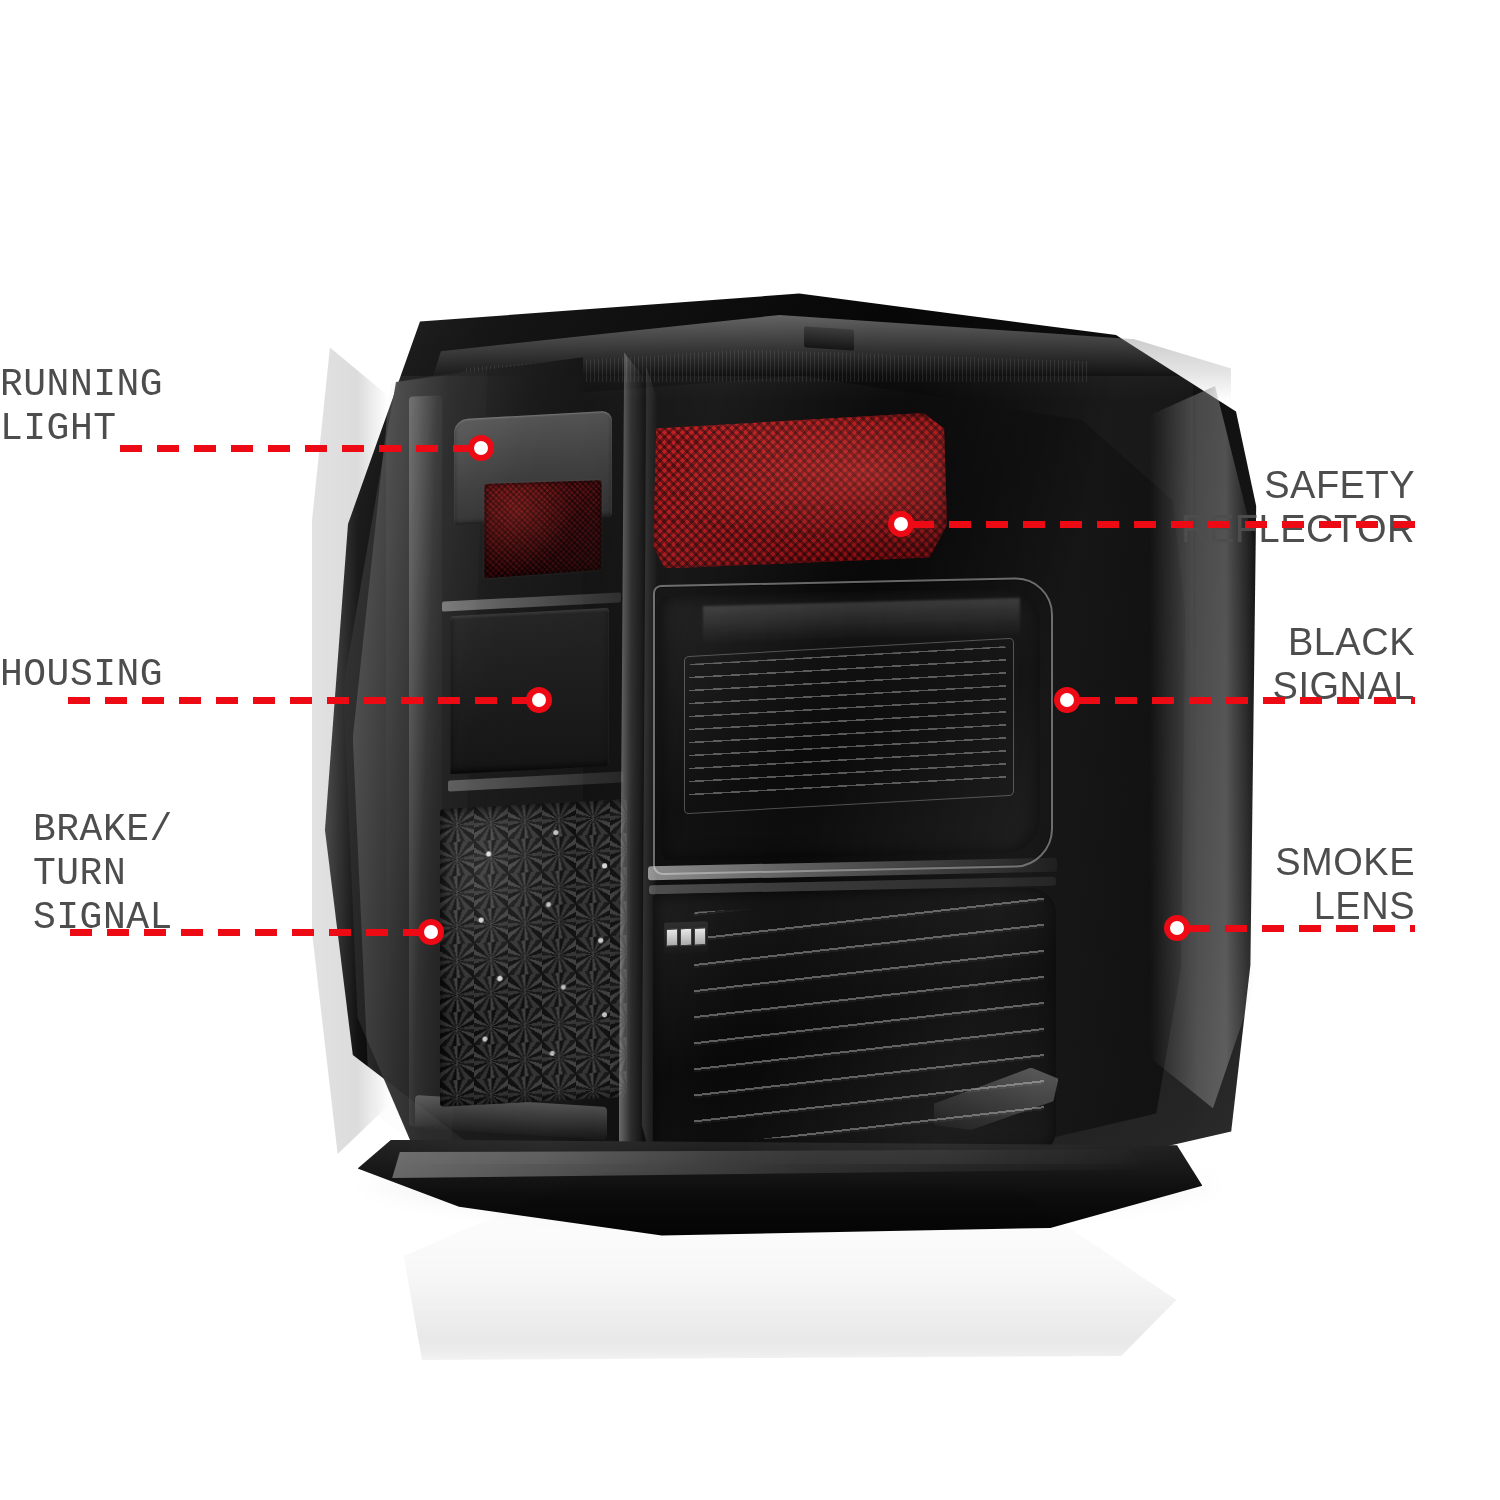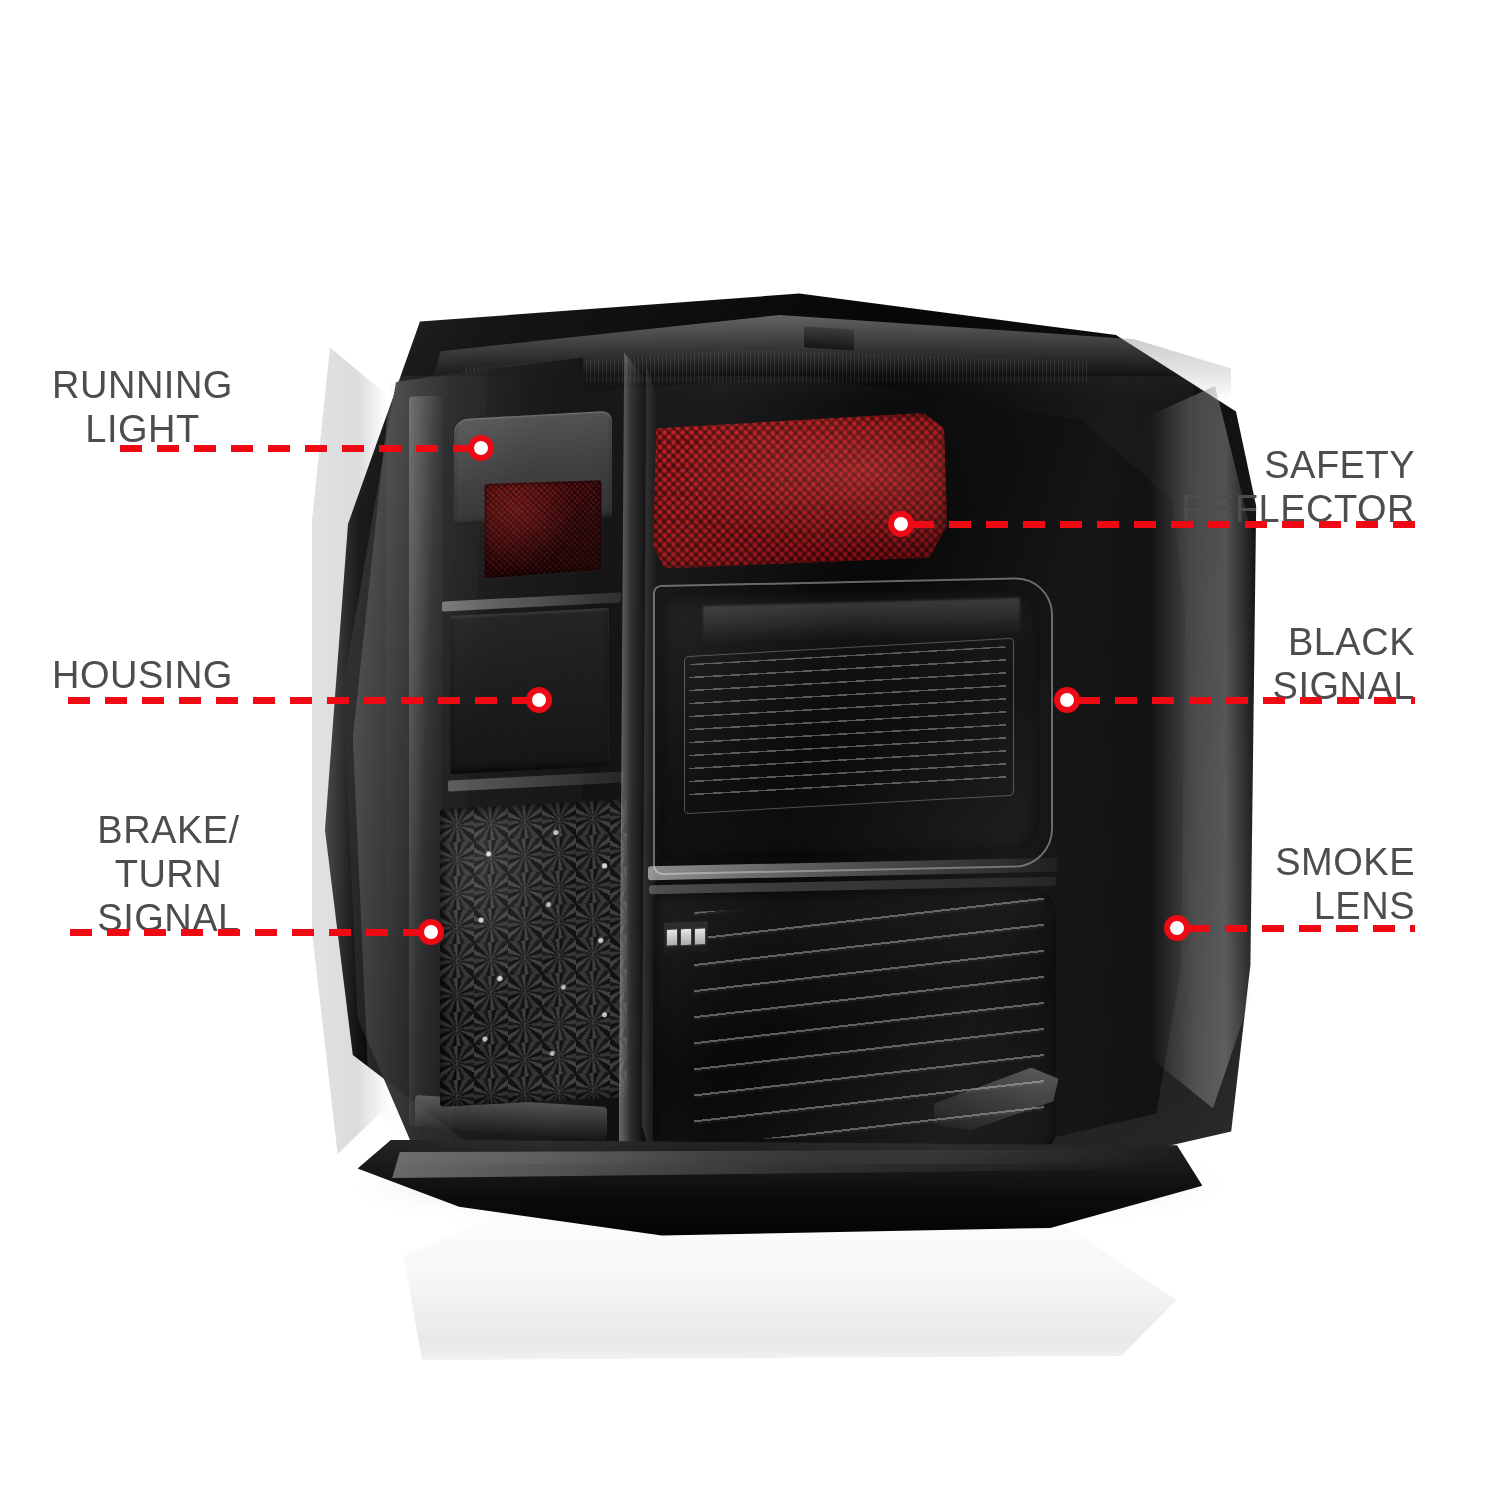--- a/index.html
+++ b/index.html
@@ -11,21 +11,21 @@
   
   .callout-label{
     position:absolute;
     color:#4d4d4d;
     font-size:38px;
     line-height:44px;
     letter-spacing:.5px;
     white-space:pre-line;
     font-weight:400;
   }
-  .callout-label.left{text-align:center;}
+  .callout-label.left{text-align:left;font-family:Liberation Mono, monospace;}
   .callout-label.right{text-align:right;}
 
   
   .leader{
     position:absolute;
     height:7px;
     background-image:repeating-linear-gradient(to right,
         #ee0a15 0px,#ee0a15 22px,
         rgba(255,255,255,0) 22px,rgba(255,255,255,0) 37px);
   }
@@ -420,27 +420,27 @@
 
   <div class="callout-label left" style="left:0px;top:363px;width:285px;">RUNNING
 LIGHT</div>
   <div class="leader" style="left:120px;top:445px;width:352px;"></div>
   <div class="dot" style="left:468px;top:435px;"></div>
 
   <div class="callout-label left" style="left:0px;top:653px;width:285px;">HOUSING</div>
   <div class="leader" style="left:68px;top:697px;width:462px;"></div>
   <div class="dot" style="left:526px;top:687px;"></div>
 
-  <div class="callout-label left" style="left:8px;top:808px;width:285px;padding-left:18px;">BRAKE/
+  <div class="callout-label left" style="left:15px;top:808px;width:285px;padding-left:18px;">BRAKE/
 TURN
 SIGNAL</div>
   <div class="leader" style="left:70px;top:929px;width:352px;"></div>
   <div class="dot" style="left:418px;top:919px;"></div>
 
-  <div class="callout-label right" style="left:1000px;top:443px;width:415px;">SAFETY
+  <div class="callout-label right" style="left:1000px;top:463px;width:415px;">SAFETY
 REFLECTOR</div>
   <div class="leader" style="left:912px;top:521px;width:503px;"></div>
   <div class="dot" style="left:888px;top:511px;"></div>
 
   <div class="callout-label right" style="left:1000px;top:620px;width:415px;">BLACK
 SIGNAL</div>
   <div class="leader" style="left:1078px;top:697px;width:337px;"></div>
   <div class="dot" style="left:1054px;top:687px;"></div>
 
   <div class="callout-label right" style="left:1000px;top:840px;width:415px;">SMOKE

